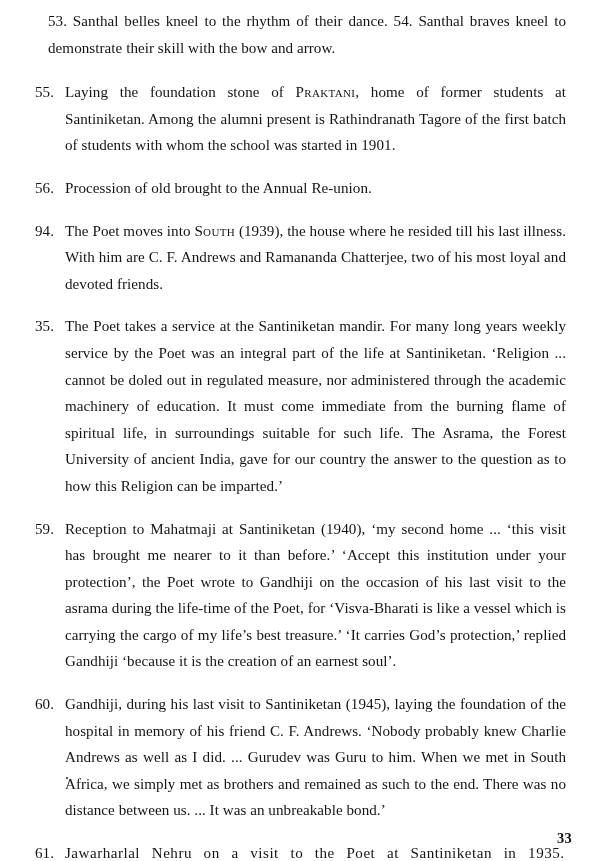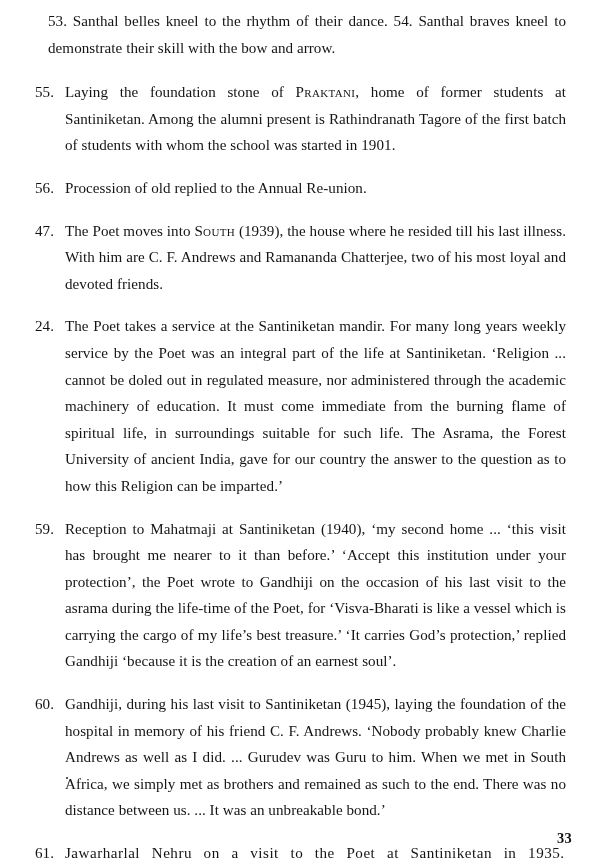--- a/index.html
+++ b/index.html
@@ -105,28 +105,28 @@
 <div class="page">
 
   <div class="content">
       <div class="para-run"><span>53. Santhal belles kneel to the rhythm of their dance.   54. Santhal braves kneel to demonstrate their skill with the bow and arrow.</span></div>
       <div class="item">
         <span class="num">55.</span>
         <span class="body"><span>Laying the foundation stone of </span><span class="smallcaps">Praktani</span><span>, home of former students at Santiniketan. Among the  alumni present  is  Rathindranath   Tagore  of the first batch of students with whom the school was started in 1901.</span></span>
       </div>
       <div class="item">
         <span class="num">56.</span>
-        <span class="body"><span>Procession of old replied to the Annual Re-union.</span></span>
+        <span class="body"><span>Procession of old brought to the Annual Re-union.</span></span>
       </div>
       <div class="item">
-        <span class="num">47.</span>
+        <span class="num">94.</span>
         <span class="body"><span>The Poet moves into </span><span class="smallcaps">South</span><span> (1939), the house where he resided till his last illness.  With him are C. F. Andrews and Ramananda Chatterjee, two of his most loyal and devoted friends.</span></span>
       </div>
       <div class="item">
-        <span class="num">24.</span>
+        <span class="num">35.</span>
         <span class="body"><span>The Poet takes a service at the  Santiniketan </span><span class="ital">mandir.</span><span>  For  many long years weekly service by the Poet was an integral part of the life at Santiniketan.   ‘Religion ... cannot  be  doled  out  in   regulated   measure, nor administered through the academic machinery of education.   It must come immediate from the burning flame of spiritual life, in surroundings suitable for such life.   The Asrama, the Forest University of ancient India, gave for our country the answer to the question as to how this Religion can be imparted.’</span></span>
       </div>
       <div class="item">
         <span class="num">59.</span>
         <span class="body"><span>Reception to Mahatmaji at Santiniketan (1940), ‘my second home ... ‘this visit has brought me nearer to it than  before.’  ‘Accept this institution under your protection’, the Poet wrote to Gandhiji on the occasion of his last visit to the asrama during the life-time of the Poet, for ‘Visva-Bharati is like a vessel which is carrying the cargo of my life’s best treasure.’   ‘It carries God’s protection,’ replied Gandhiji ‘because it is the creation of an earnest soul’.</span></span>
       </div>
       <div class="item">
         <span class="num">60.</span>
         <span class="body"><span>Gandhiji, during his last visit to Santiniketan (1945), laying the foundation of the hospital in memory of his friend C. F. Andrews. ‘Nobody probably knew Charlie Andrews as well as I did. ... Gurudev was Guru to him. When we met in South Africa, we simply met as brothers and remained as such to the end. There was no distance between us. ... It was an unbreakable bond.’</span></span>
       </div>

